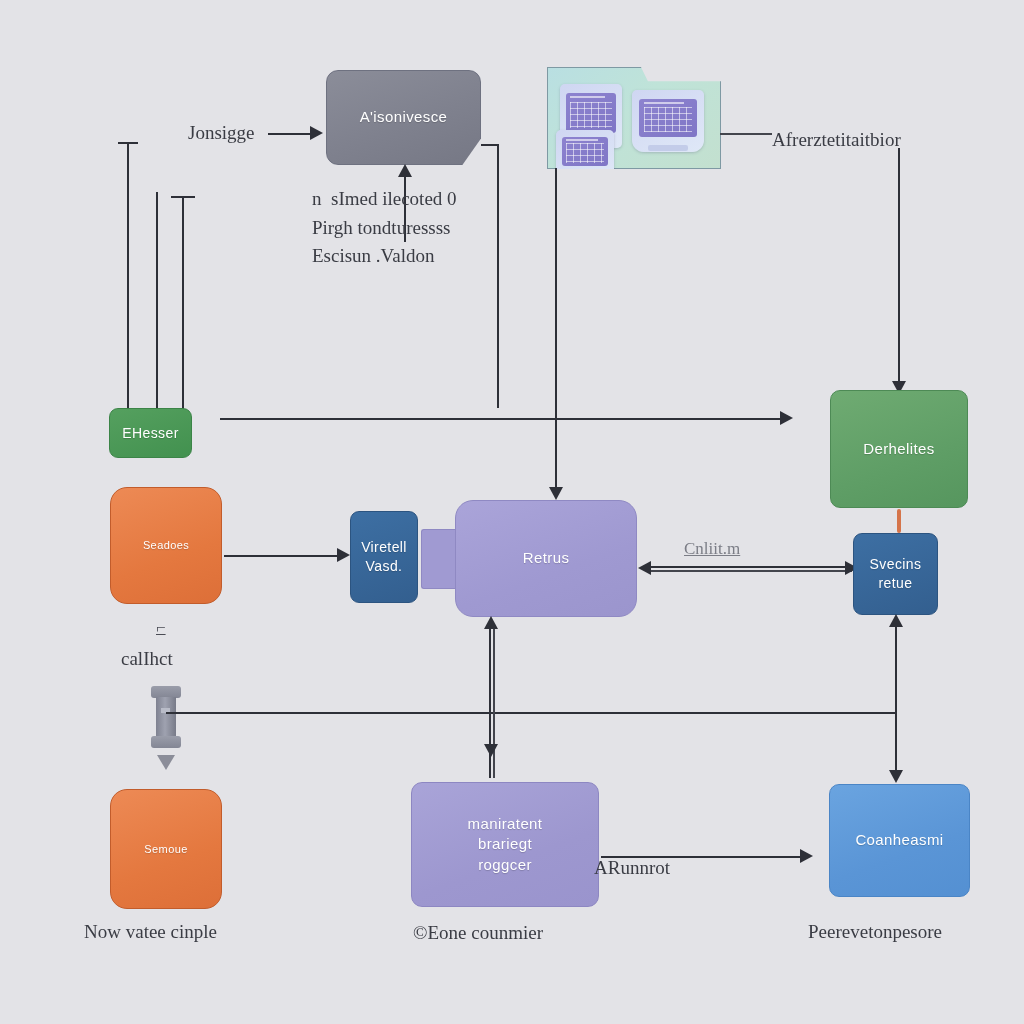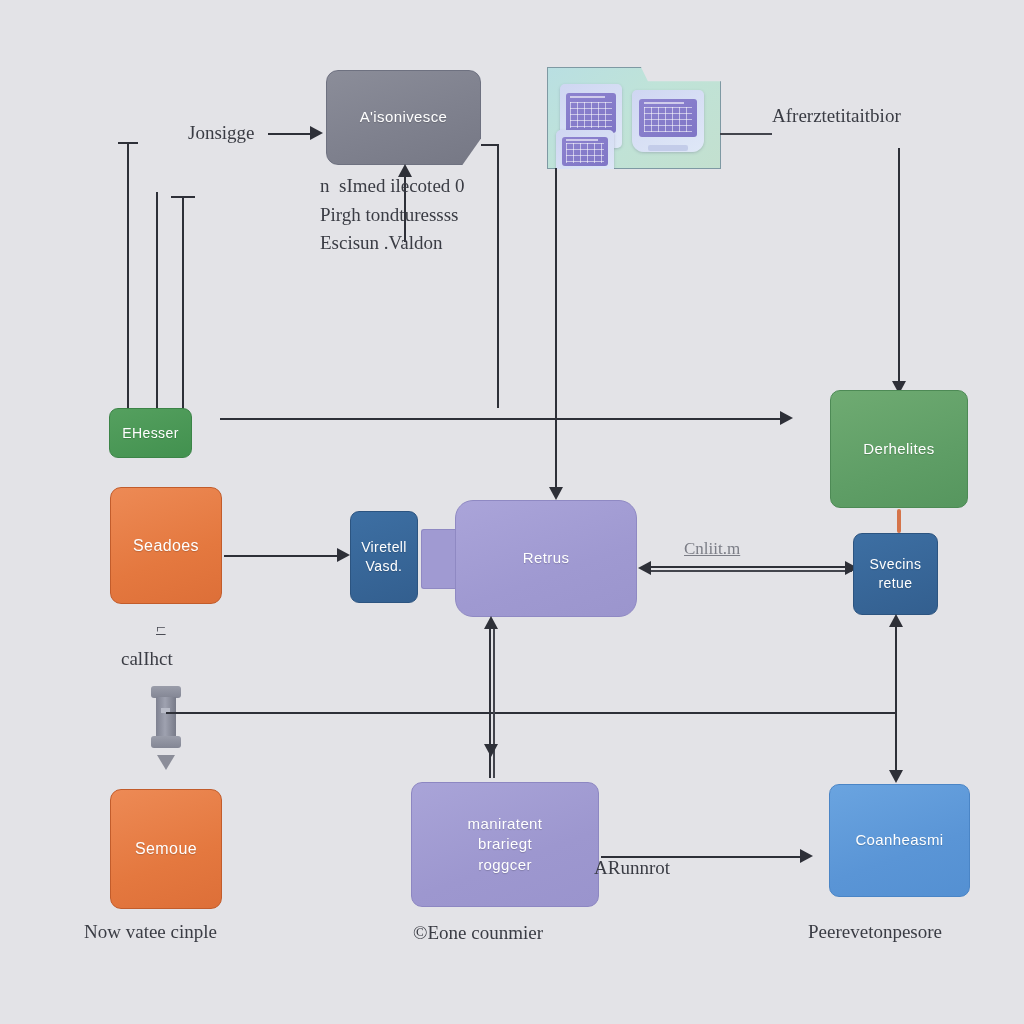--- a/index.html
+++ b/index.html
@@ -41,24 +41,24 @@
     border:1px solid #4d8a55;
     font-size:15px;
   }
   .n-green-sm{
     border-radius:9px;
     background:linear-gradient(160deg,#55a05f 0%,#42914f 100%);
     border:1px solid #3b8447;
     font-size:14px;
   }
   .n-orange{
-    border-radius:11px;
+    border-radius:17px;
     background:linear-gradient(160deg,#ed8a55 0%,#e4783f 60%,#dd6f38 100%);
     border:1px solid #c25c2b;
-    font-size:16px;
+    font-size:11px;
   }
   .n-blue-d{
     border-radius:9px;
     background:linear-gradient(160deg,#3d6fa3 0%,#335f8f 100%);
     border:1px solid #2c5480;
     font-size:14px;
   }
   .n-blue-l{
     border-radius:10px;
     background:linear-gradient(160deg,#6aa4e0 0%,#5a95d6 60%,#5490d2 100%);
@@ -166,21 +166,21 @@
   <div class="ln lnh" style="left:268px;top:133px;width:46px;"></div>
   <div class="arrow ar-r" style="left:310px;top:126px;"></div>
 
   <div class="node n-note" style="left:326px;top:70px;width:155px;height:95px;">
     <span class="lbl">A'isonivesce</span>
   </div>
 
   <div class="ln lnv" style="left:404px;top:176px;height:66px;"></div>
   <div class="arrow ar-u" style="left:398px;top:164px;"></div>
 
-  <div class="txt" style="left:312px;top:172px;margin-left:8px;">n  sImed ilecoted 0
+  <div class="txt" style="left:312px;top:185px;">n  sImed ilecoted 0
 Pirgh tondturessss
 Escisun .Valdon</div>
 
   <div class="ln lnh" style="left:481px;top:144px;width:18px;"></div>
   <div class="ln lnv" style="left:497px;top:144px;height:264px;"></div>
 
   <div class="folder" style="left:547px;top:67px;width:172px;height:100px;">
     <div class="dev" style="left:12px;top:16px;width:62px;height:64px;">
       <div class="screen">
         <div class="bar"></div>
@@ -199,21 +199,21 @@
       <div class="screen">
         <div class="bar"></div>
         <div class="grid"></div>
       </div>
       <div class="base"></div>
     </div>
   </div>
 
 
   <div class="ln lnh ln-thin" style="left:720px;top:133px;width:52px;"></div>
-  <div class="txt" style="left:772px;top:102px;font-family:Liberation Serif, serif;">Afrerztetitaitbior</div>
+  <div class="txt" style="left:772px;top:126px;font-family:Liberation Serif, serif;">Afrerztetitaitbior</div>
 
   <div class="ln lnv" style="left:898px;top:148px;height:236px;"></div>
   <div class="arrow ar-d" style="left:892px;top:381px;"></div>
 
   <div class="ln lnv" style="left:555px;top:168px;height:322px;"></div>
   <div class="arrow ar-d" style="left:549px;top:487px;"></div>
 
   <div class="node n-green-sm" style="left:109px;top:408px;width:83px;height:50px;">
     <span class="lbl">EHesser</span>
   </div>

